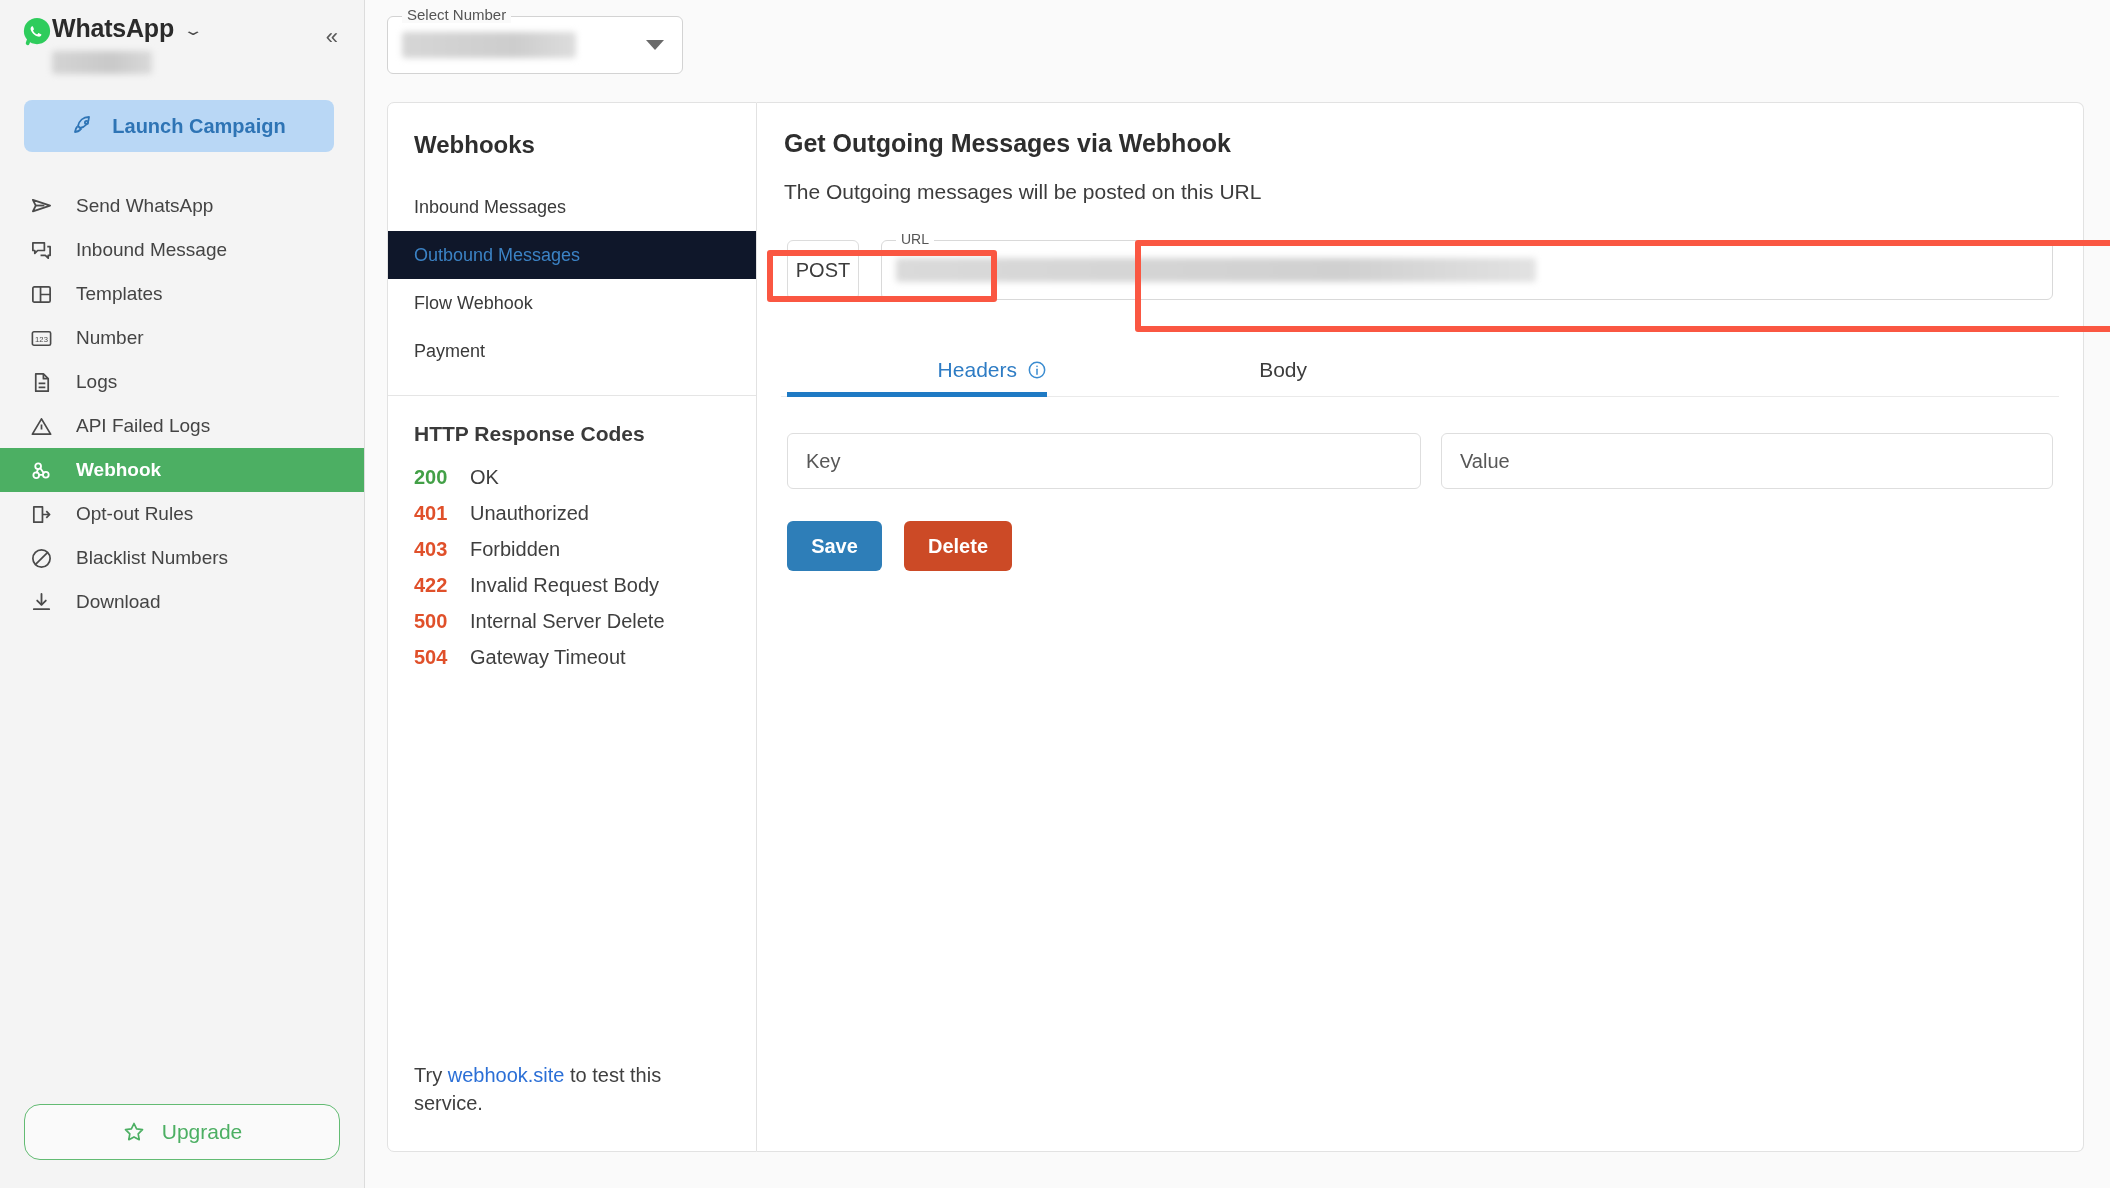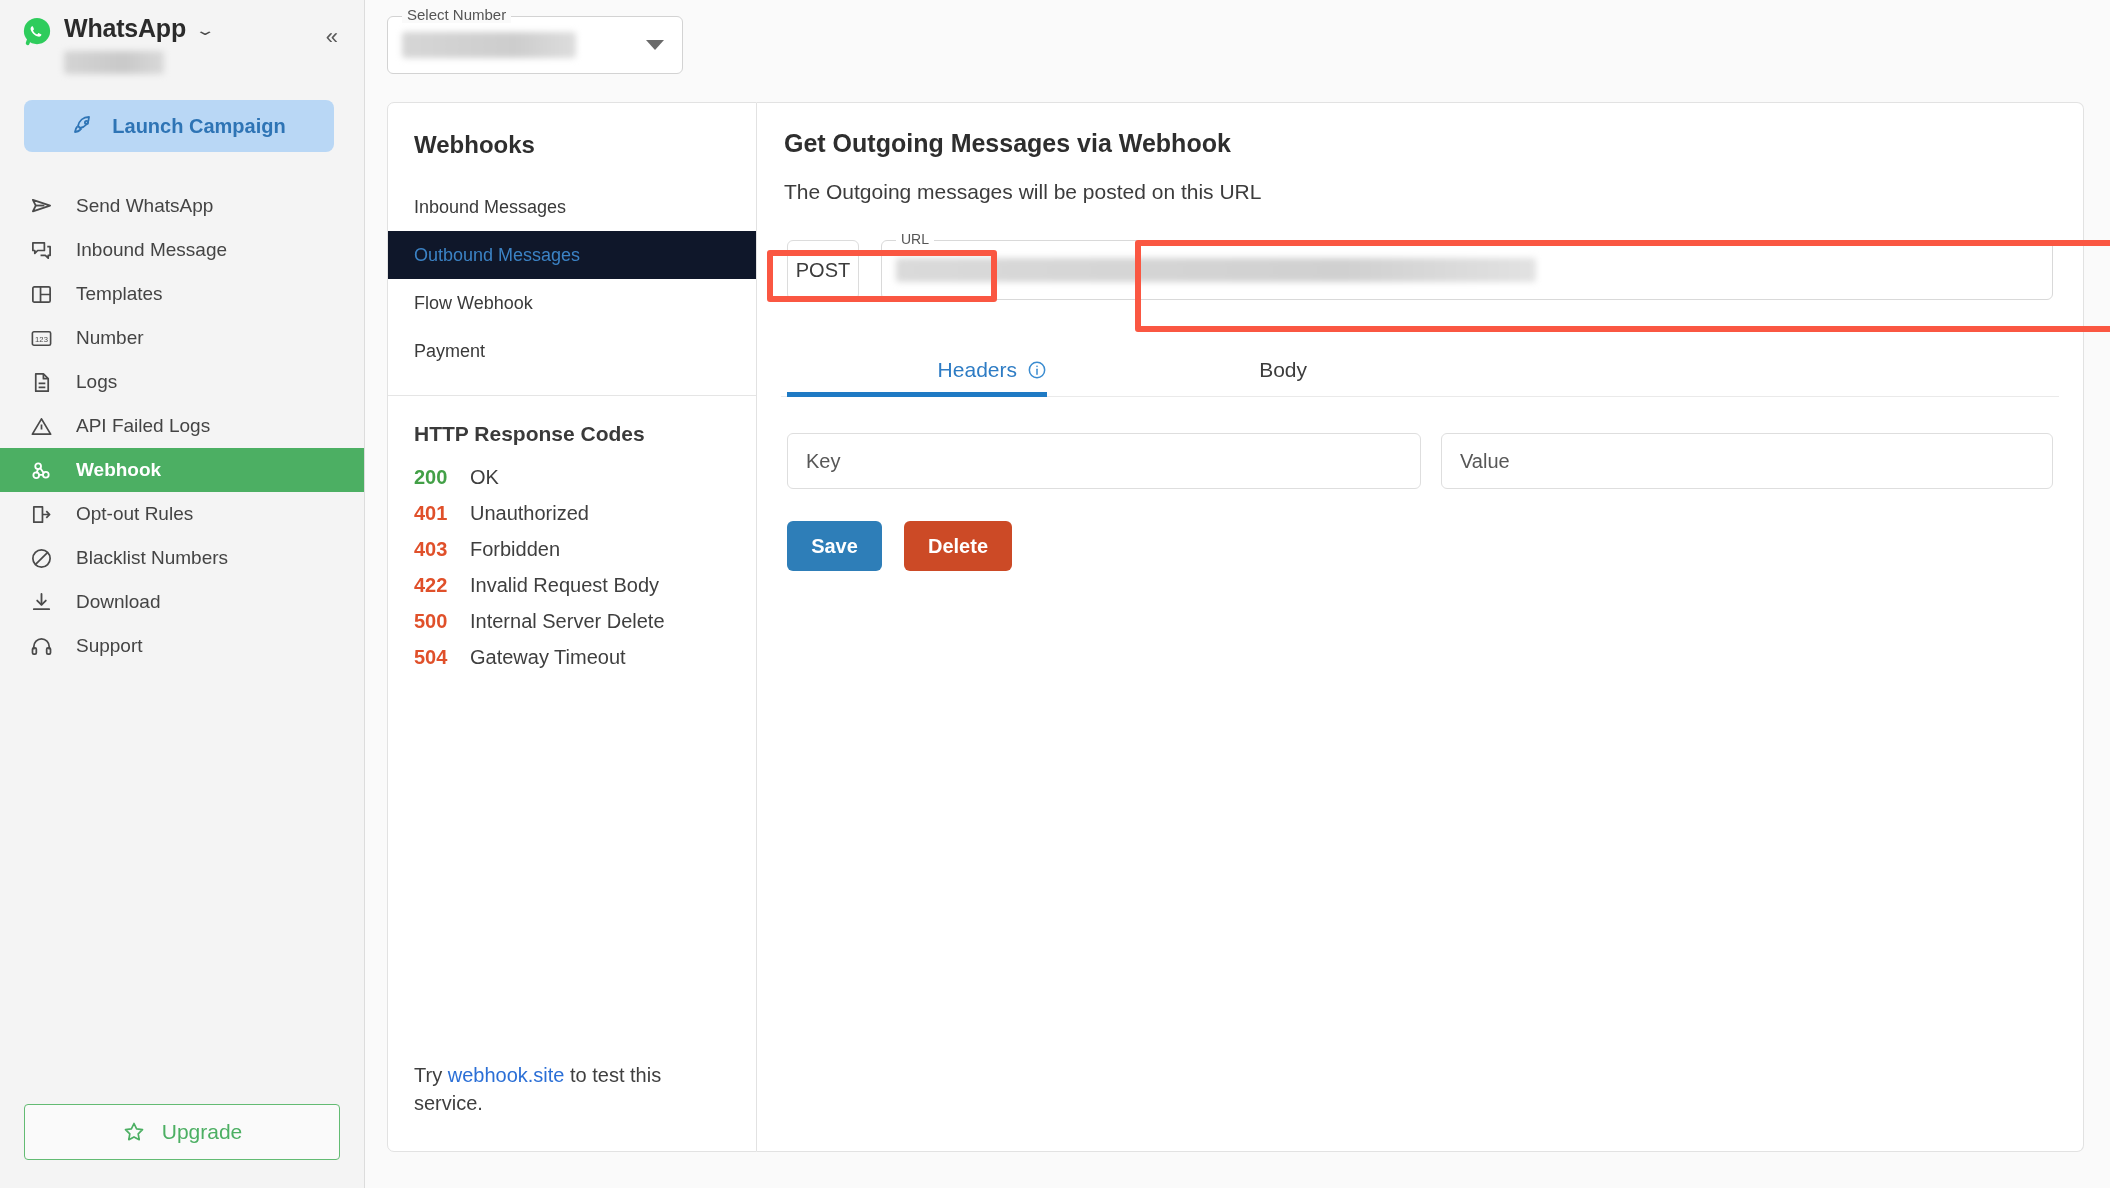--- a/index.html
+++ b/index.html
@@ -32,21 +32,21 @@
     align-items: flex-start;
     padding: 14px 0 0 22px;
     height: 86px;
     position: relative;
   }
   .wa-logo {
     width: 30px; height: 30px;
     flex: 0 0 30px;
     margin-top: 3px;
   }
-  .brand-text-col { margin-left: 12px; }
+  .brand-text-col { }
   .brand-title-line {
     display: flex; align-items: center; gap: 12px;
   }
   .brand-title {
     font-size: 25px;
     font-weight: bold;
     color: #2b2b2b;
     letter-spacing: -0.2px;
   }
   .chevron-down {
@@ -120,21 +120,21 @@
   }
   .nav-item.active .nav-ico { color: #ffffff; }
 
   .upgrade-wrap {
     margin-top: auto;
     padding: 0 24px 28px 24px;
   }
   .upgrade-btn {
     height: 56px;
     border: 1px solid #63bb73;
-    border-radius: 4px;
+    border-radius: 16px;
     display: flex;
     align-items: center;
     justify-content: center;
     gap: 16px;
     color: #4caf63;
     font-size: 21px;
     background: #fafafa;
     cursor: pointer;
   }
   .upgrade-btn svg { width: 24px; height: 24px; }
@@ -540,30 +540,20 @@
         <span class="nav-ico">
           <svg viewBox="0 0 24 24" width="23" height="23" fill="none" stroke="currentColor" stroke-width="1.9" stroke-linecap="round" stroke-linejoin="round">
               <path d="M12 3v11"></path>
               <path d="M7.5 10L12 14.5 16.5 10"></path>
               <path d="M4 19h16"></path>
             </svg>
         </span>
         <span>Download</span>
       </div>
 
-      <div class="nav-item">
-        <span class="nav-ico">
-          <svg viewBox="0 0 24 24" width="23" height="23" fill="none" stroke="currentColor" stroke-width="1.8" stroke-linejoin="round">
-              <path d="M4 15v-3a8 8 0 0116 0v3"></path>
-              <rect x="2.6" y="13.5" width="4" height="6.5" rx="1.4"></rect>
-              <rect x="17.4" y="13.5" width="4" height="6.5" rx="1.4"></rect>
-            </svg>
-        </span>
-        <span>Support</span>
-      </div>
 
     </nav>
 
     <div class="upgrade-wrap">
       <div class="upgrade-btn">
         <svg viewBox="0 0 24 24" fill="none" stroke="#4caf63" stroke-width="1.7" stroke-linejoin="round">
           <path d="M12 3.5l2.6 5.4 5.9.8-4.3 4.1 1 5.9-5.2-2.8-5.2 2.8 1-5.9L3.5 9.7l5.9-.8z"></path>
         </svg>
         <span>Upgrade</span>
       </div>

